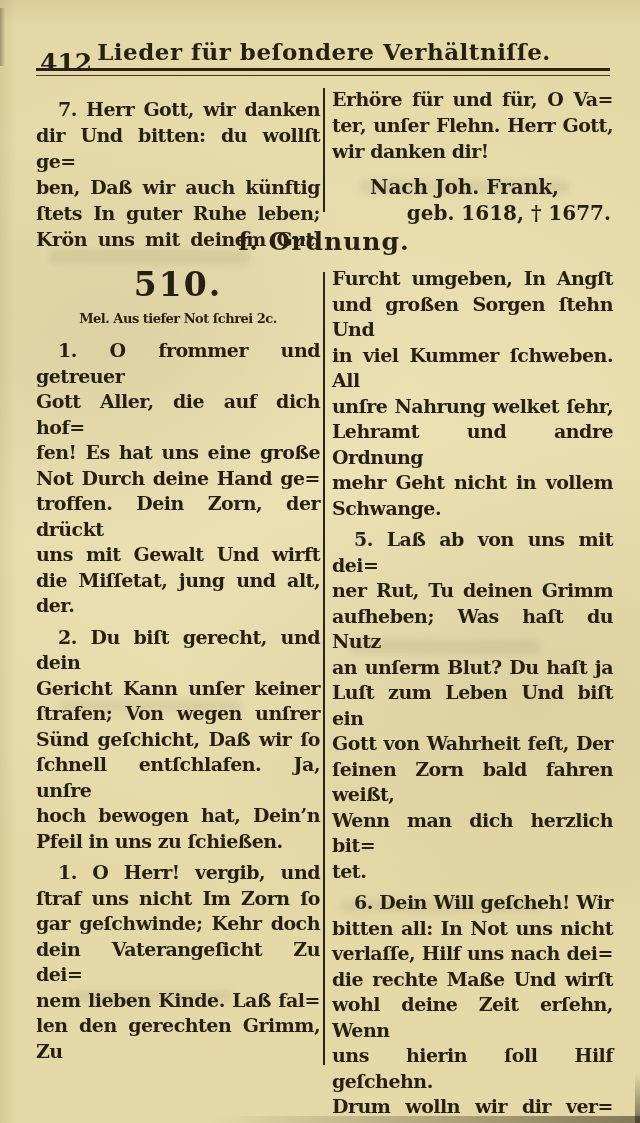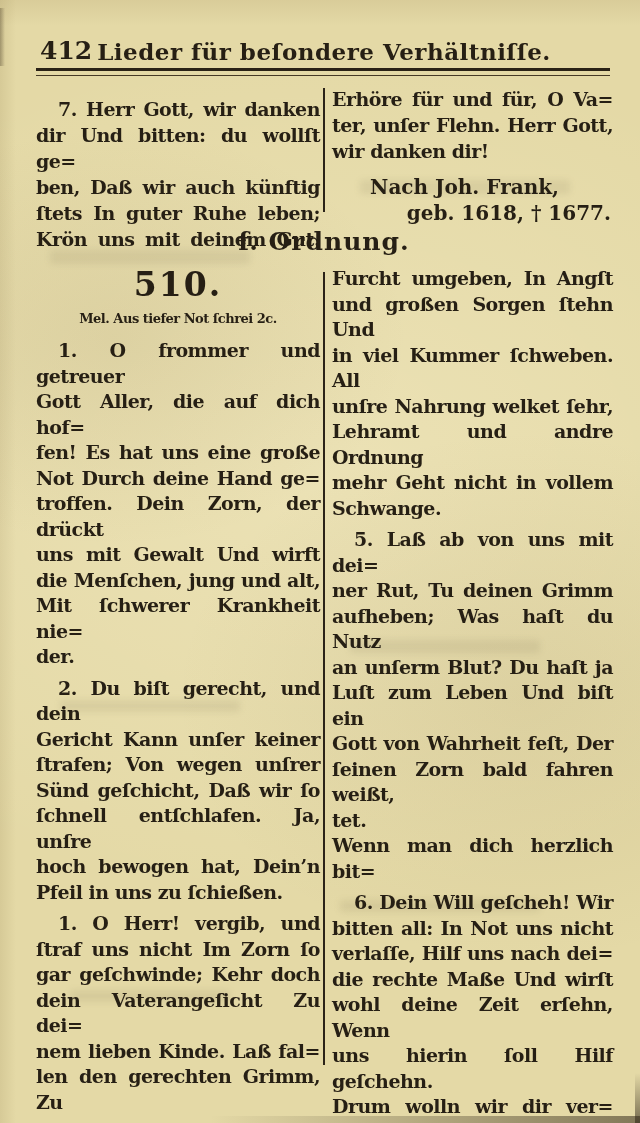--- a/index.html
+++ b/index.html
@@ -16,21 +16,21 @@
       linear-gradient(to right, rgba(130,110,60,.14), transparent 16px);
   }
   .ghost { position:absolute; background:rgba(100,88,55,.10); filter:blur(3px); border-radius:4px; pointer-events:none; }
   .edge-bottom-right { position:absolute; right:0; bottom:0; width:430px; height:7px;
     background:linear-gradient(to right, transparent, rgba(50,40,24,.55)); }
   .edge-right-strip { position:absolute; right:0; bottom:0; width:5px; height:50px;
     background:linear-gradient(to top, rgba(45,36,22,.6), transparent); }
   .edge-top-left { position:absolute; left:0; top:8px; width:5px; height:58px;
     background:linear-gradient(to right, rgba(60,48,28,.35), transparent); }
 
-  .page-number { position:absolute; left:40px; top:36px; font-size:25px; font-weight:700; }
+  .page-number { position:absolute; left:40px; top:48px; font-size:25px; font-weight:700; }
   .running-title { position:absolute; left:36px; top:38px; width:576px; text-align:center;
     font-size:23px; font-weight:700; letter-spacing:.5px; }
   .header-rule { position:absolute; left:36px; right:30px; top:68px; height:4px;
     border-top:3px solid #2a2216; border-bottom:1px solid #463a26; }
 
   .col { position:absolute; font-size:19px; font-weight:700; letter-spacing:-0.5px; line-height:25.5px; }
   .col-tl { left:36px; top:96px;  width:284px; line-height:26px; }
   .col-tr { left:332px; top:86px; width:281px; line-height:26px; }
   .col-ml { left:36px; top:266px;  width:284px; }
   .col-mr { left:332px; top:266px; width:281px; }
@@ -96,22 +96,21 @@
 <div class="col col-ml">
     <div class="hymn-number">510.</div>
     <div class="melody-line">Mel. Aus tiefer Not ſchrei 2c.</div>
     <div class="stanza">
       <div class="line indent">1. O frommer und getreuer</div>
       <div class="line">Gott Aller, die auf dich hof=</div>
       <div class="line">fen! Es hat uns eine große</div>
       <div class="line">Not Durch deine Hand ge=</div>
       <div class="line">troffen. Dein Zorn, der drückt</div>
       <div class="line">uns mit Gewalt Und wirft</div>
-      <div class="line">die Menſchen, jung und alt,</div>
-      <div class="line">Mit ſchwerer Krankheit nie=</div>
+      <div class="line">die Miſſetat, jung und alt,</div>
       <div class="line end">der.</div>
     </div>
     <div class="stanza gap">
       <div class="line indent">2. Du biſt gerecht, und dein</div>
       <div class="line">Gericht Kann unſer keiner</div>
       <div class="line">ſtrafen; Von wegen unſrer</div>
       <div class="line">Sünd geſchicht, Daß wir ſo</div>
       <div class="line">ſchnell entſchlafen. Ja, unſre</div>
       <div class="line">hoch bewogen hat, Dein’n</div>
       <div class="line end">Pfeil in uns zu ſchießen.</div>
@@ -137,22 +136,22 @@
       <div class="line end">Schwange.</div>
     </div>
     <div class="stanza gap">
       <div class="line indent">5. Laß ab von uns mit dei=</div>
       <div class="line">ner Rut, Tu deinen Grimm</div>
       <div class="line">aufheben; Was haſt du Nutz</div>
       <div class="line">an unſerm Blut? Du haſt ja</div>
       <div class="line">Luſt zum Leben Und biſt ein</div>
       <div class="line">Gott von Wahrheit feſt, Der</div>
       <div class="line">ſeinen Zorn bald fahren weißt,</div>
+      <div class="line">Wenn man dich herzlich bit=</div>
       <div class="line end">tet.</div>
-      <div class="line">Wenn man dich herzlich bit=</div>
     </div>
     <div class="stanza gap">
       <div class="line indent">6. Dein Will geſcheh! Wir</div>
       <div class="line">bitten all: In Not uns nicht</div>
       <div class="line">verlaſſe, Hilf uns nach dei=</div>
       <div class="line">die rechte Maße Und wirſt</div>
       <div class="line">wohl deine Zeit erſehn, Wenn</div>
       <div class="line">uns hierin ſoll Hilf geſchehn.</div>
       <div class="line">Drum wolln wir dir ver=</div>
     </div>

